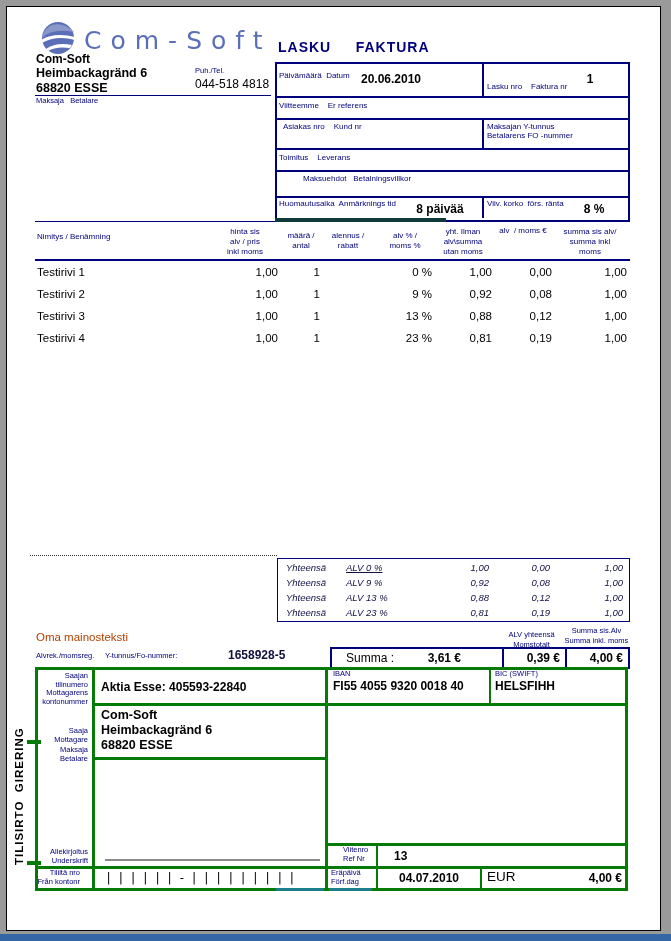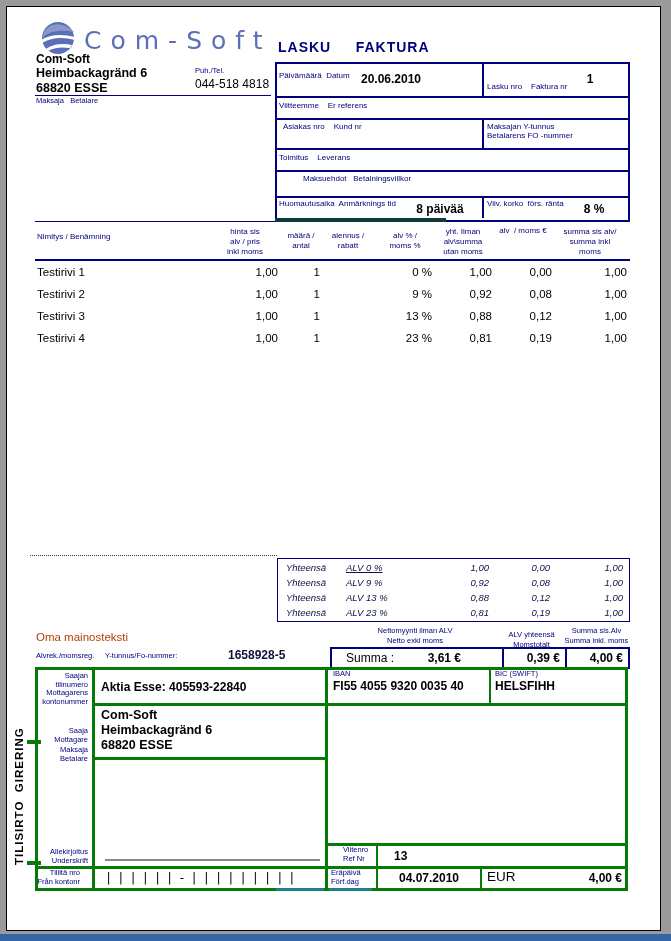--- a/index.html
+++ b/index.html
@@ -171,22 +171,20 @@
      <span class="sumtxt" style="left:8px;">Yhteensä</span>
      <span class="sumtxt" style="left:68px;">ALV 23 %</span>
      <span class="sumtxt" style="right:140px;">0,81</span>
      <span class="sumtxt" style="right:79px;">0,19</span>
      <span class="sumtxt" style="right:6px;">1,00</span>
    </div>
  </div>
 
  <div class="abs" style="left:36px;top:631px;font-size:11.5px;color:#b04000;">Oma mainosteksti</div>
 
- <div class="hdrcell" style="left:330px;top:626px;width:170px;font-size:7.5px;">Nettomyynti ilman ALV
-Netto exkl moms</div>
  <div class="hdrcell" style="left:500px;top:630px;width:63px;font-size:7.5px;">ALV yhteensä  Momstotalt</div>
  <div class="hdrcell" style="left:563px;top:626px;width:67px;font-size:7.5px;">Summa sis.Alv
 Summa inkl. moms</div>
 
  <div class="abs box-navy" style="left:330px;top:647px;width:296px;height:18px;">
    <div class="abs navy-line" style="left:170px;top:0;width:2px;height:18px;"></div>
    <div class="abs navy-line" style="left:233px;top:0;width:2px;height:18px;"></div>
    <span class="abs" style="left:14px;top:2px;font-size:12px;color:#000;">Summa :</span>
    <span class="abs val" style="right:167px;top:2px;">3,61 €</span>
    <span class="abs val" style="right:68px;top:2px;">0,39 €</span>
@@ -216,21 +214,21 @@
  <div class="abs green-line" style="left:27px;top:861px;width:14px;height:4px;"></div>
 
  <div class="abs vertical" style="left:-45px;top:793px;width:130px;height:14px;">TILISIRTO  GIRERING</div>
 
  <div class="abs lbl7 rlabel" style="left:38px;top:672px;width:50px;">Saajan
 tilinumero
 Mottagarens
 kontonummer</div>
  <div class="abs val" style="left:101px;top:680px;">Aktia Esse: 405593-22840</div>
  <div class="abs lbl7" style="left:333px;top:670px;">IBAN</div>
- <div class="abs val" style="left:333px;top:679px;">FI55 4055 9320 0035 40</div>
+ <div class="abs val" style="left:333px;top:679px;">FI55 4055 9320 0018 40</div>
  <div class="abs lbl7" style="left:495px;top:670px;">BIC (SWIFT)</div>
  <div class="abs val" style="left:495px;top:679px;">HELSFIHH</div>
 
  <div class="abs lbl7 rlabel" style="left:38px;top:727px;width:50px;">Saaja
 Mottagare</div>
  <div class="abs val" style="left:101px;top:708px;font-size:12.5px;">Com-Soft</div>
  <div class="abs val" style="left:101px;top:723px;font-size:12.5px;">Heimbackagränd 6</div>
  <div class="abs val" style="left:101px;top:738px;font-size:12.5px;">68820 ESSE</div>
 
  <div class="abs lbl7 rlabel" style="left:38px;top:746px;width:50px;">Maksaja

